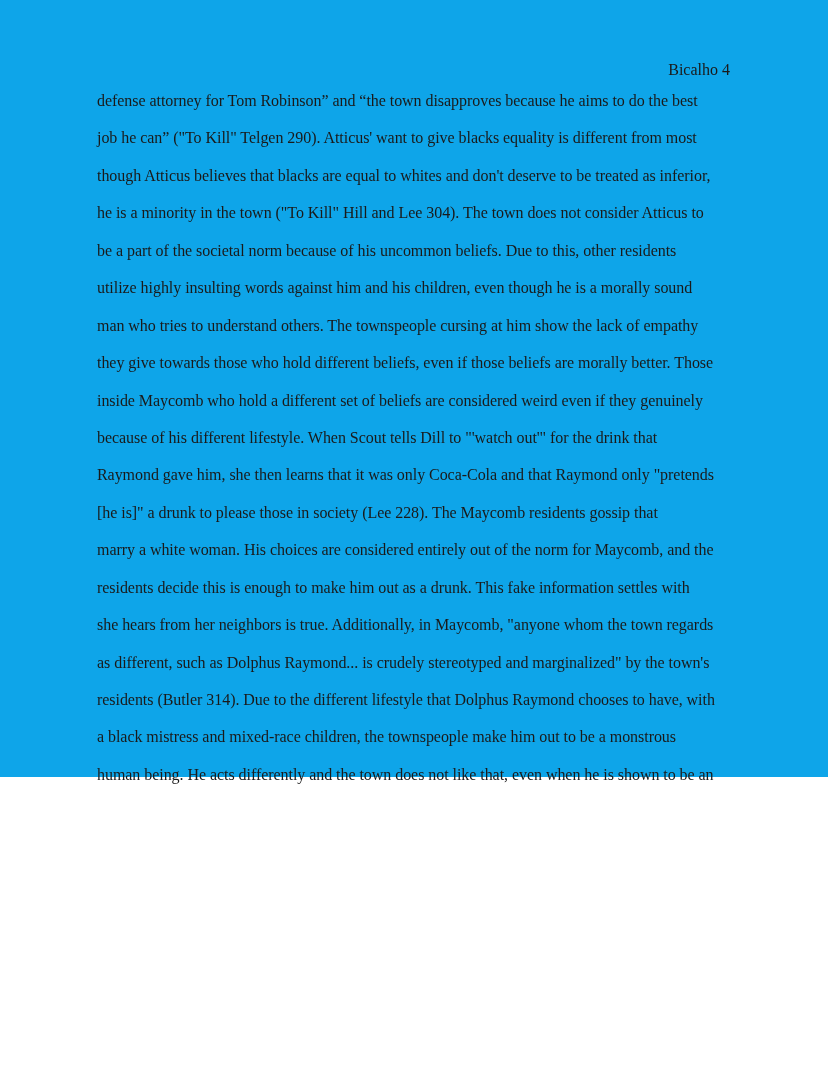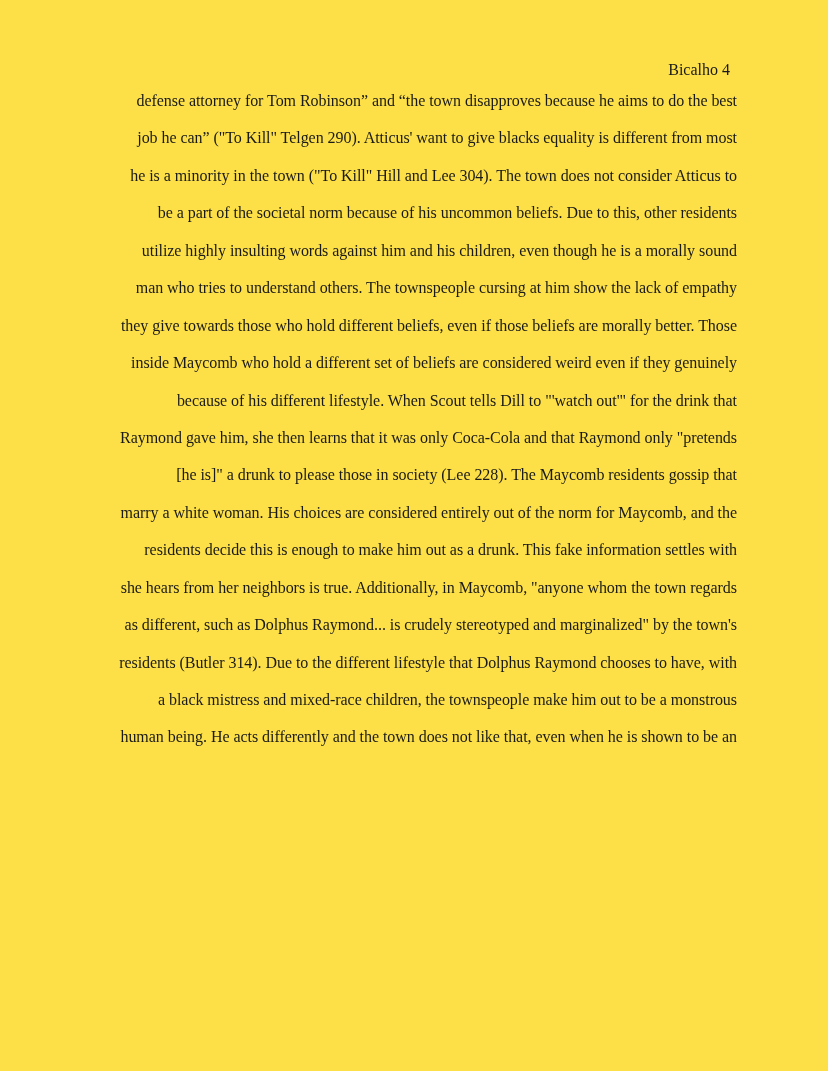--- a/index.html
+++ b/index.html
@@ -13,38 +13,37 @@
       position: relative;
       overflow: hidden;
       font-family: "Liberation Serif", "DejaVu Serif", serif;
       color: #1a1a1a;
     }
     .page {
       position: absolute;
       left: 0;
       top: 0;
       width: 828px;
-      height: 1071px;
-      background: #fde047;
+      height: 777px;
+      background: #0ea5e9;
     }
     .header {
       position: absolute;
       top: 60px;
       right: 98px;
       font-size: 16px;
       line-height: 20px;
       text-align: right;
       white-space: nowrap;
     }
     .body-text {
       position: absolute;
       left: 97px;
       top: 89px;
       width: 640px;
-      text-align: right;
     }
     .line {
       display: block;
       height: 37.45px;
       line-height: 24px;
       font-size: 16px;
       white-space: nowrap;
       letter-spacing: -0.05px;
     }
     .line.indent {
@@ -54,20 +53,21 @@
 </head>
 <body>
 
 <div class="page">
   <div class="header">Bicalho 4</div>
 
   <div class="body-text">
     <div>
       <span class="line">defense attorney for Tom Robinson” and “the town disapproves because he aims to do the best</span>
       <span class="line">job he can” ("To Kill" Telgen 290). Atticus' want to give blacks equality is different from most</span>
+      <span class="line">though Atticus believes that blacks are equal to whites and don't deserve to be treated as inferior,</span>
       <span class="line">he is a minority in the town ("To Kill" Hill and Lee 304). The town does not consider Atticus to</span>
       <span class="line">be a part of the societal norm because of his uncommon beliefs. Due to this, other residents</span>
       <span class="line">utilize highly insulting words against him and his children, even though he is a morally sound</span>
       <span class="line">man who tries to understand others. The townspeople cursing at him show the lack of empathy</span>
       <span class="line">they give towards those who hold different beliefs, even if those beliefs are morally better. Those</span>
       <span class="line">inside Maycomb who hold a different set of beliefs are considered weird even if they genuinely</span>
     </div>
     <div>
       <span class="line">because of his different lifestyle. When Scout tells Dill to "'watch out'" for the drink that</span>
       <span class="line">Raymond gave him, she then learns that it was only Coca-Cola and that Raymond only "pretends</span>

